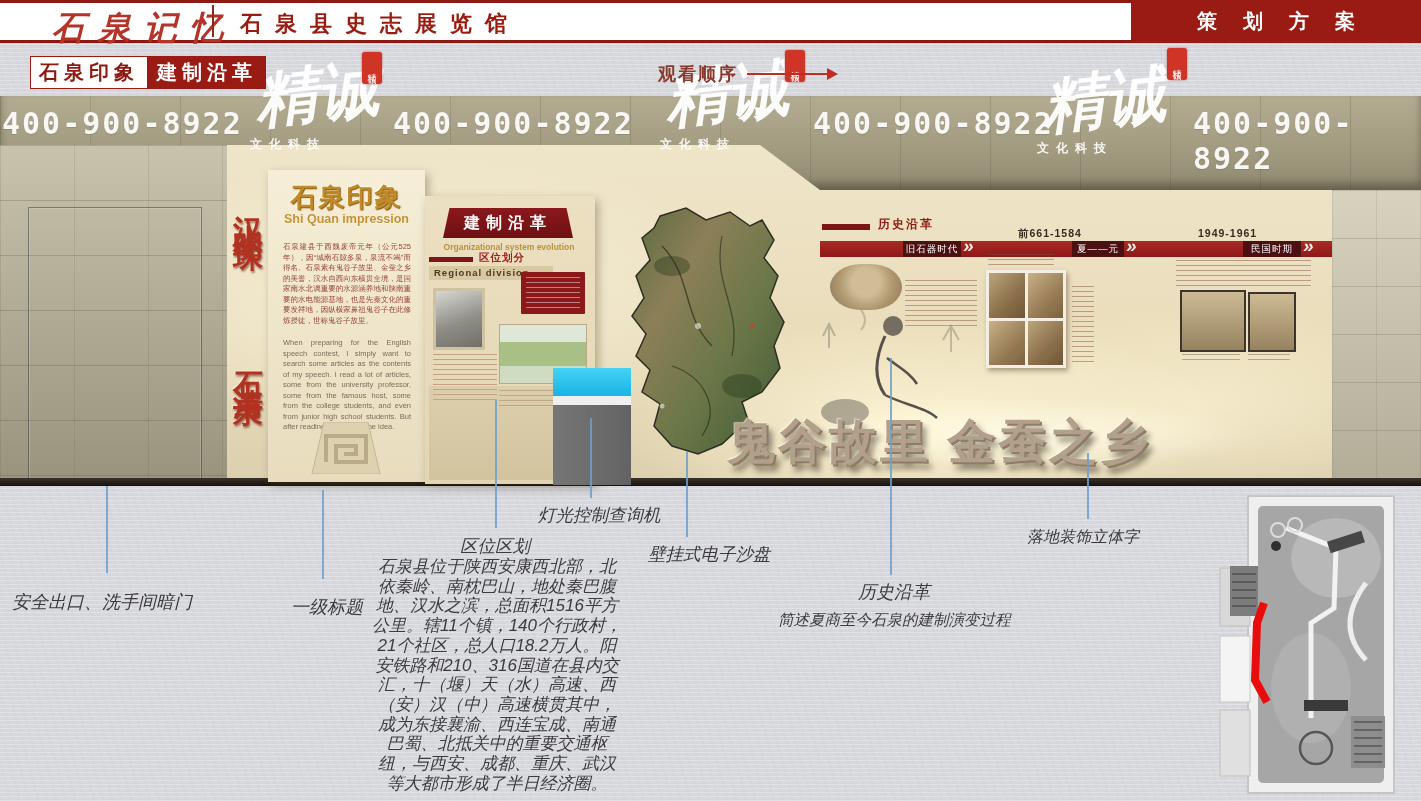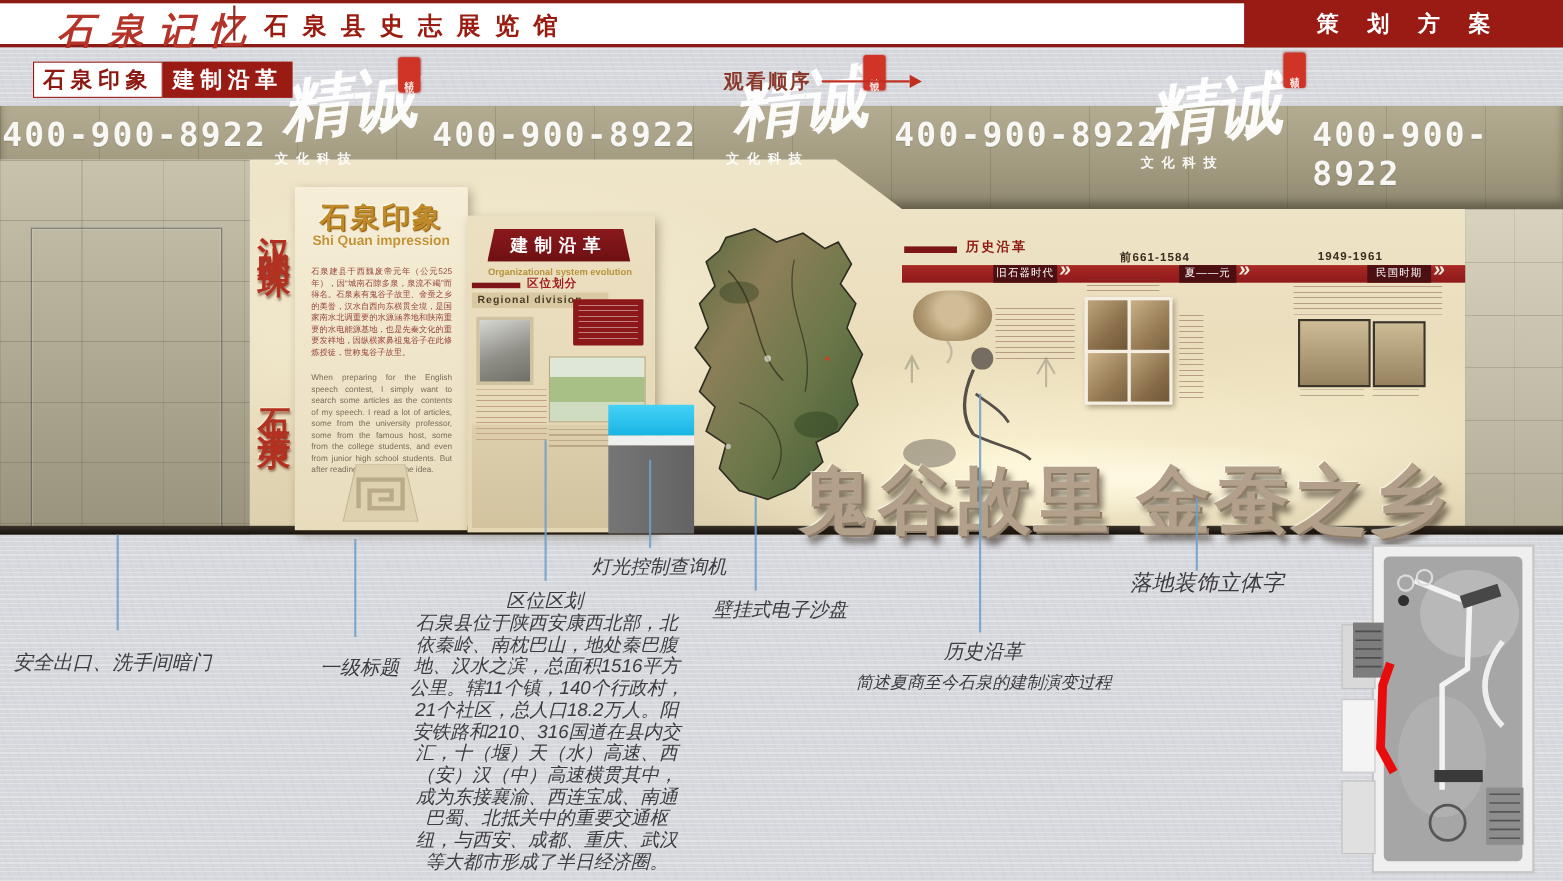--- a/index.html
+++ b/index.html
@@ -91,21 +91,21 @@
   .kiosk-screen{left:553px;top:272px;width:78px;height:28px;background:linear-gradient(180deg,#45d2f5,#18b4e4);z-index:3;}
   .kiosk-bezel{left:553px;top:300px;width:78px;height:9px;background:#eef0f0;z-index:3;}
   .kiosk-body{left:553px;top:309px;width:78px;height:80px;background:linear-gradient(90deg,#767676,#636363);z-index:3;}
   .hist-bar{left:822px;top:128px;width:48px;height:6px;background:#7c1418;z-index:3;}
   .hist-label{left:878px;top:120px;font-size:12px;font-weight:bold;color:#8e1b14;letter-spacing:2px;z-index:3;}
   .tband{left:820px;top:145px;width:512px;height:16px;background:linear-gradient(180deg,#a82a24,#8e181a);z-index:3;}
   .era{top:145px;height:16px;background:#4c0f12;color:#fff;font-size:9.5px;letter-spacing:1px;line-height:16px;
        text-align:center;z-index:4;}
   .chev{top:139px;color:#f2ece0;font-size:19px;font-weight:bold;z-index:4;font-style:italic;}
   .tdate{top:131px;font-size:10.5px;font-weight:bold;color:#3c2c20;z-index:4;letter-spacing:1px;margin-left:20px;}
-  .letters{left:727px;top:314px;font-size:68px;font-weight:bold;color:#b2a08b;letter-spacing:3px;z-index:3;
+  .letters{left:727px;top:314px;font-size:48px;font-weight:bold;color:#b2a08b;letter-spacing:3px;z-index:3;
      text-shadow:2px 2px 0 #8d7c68,5px 7px 6px rgba(30,18,8,.55),-1px -1px 1px rgba(255,252,240,.7);
      white-space:nowrap;}
   .glow{left:690px;top:288px;width:680px;height:100px;z-index:2;
      background:radial-gradient(50% 50% at 50% 50%, rgba(255,250,228,.95), rgba(255,250,228,0) 70%);}
   
   .lead{width:2px;background:#6f9fca;opacity:.85;z-index:8;}
   .note{color:#3b3b40;z-index:9;font-style:italic;}
   
   .photo-bw{background:linear-gradient(160deg,#d8d8d2,#8f8f88 55%,#6f6f68);border:3px solid #cfc2a2;}
   .painting{background:linear-gradient(180deg,#dfe8d8 0 30%,#a8bf86 30% 70%,#cfdcc2 70%);border:1px solid #b9a986;}
@@ -266,21 +266,21 @@
   <div class="abs lead" style="left:1087px;top:453px;height:66px;"></div>
 
   <div class="abs note" style="left:12px;top:590px;font-size:18px;">安全出口、洗手间暗门</div>
   <div class="abs note" style="left:291px;top:595px;font-size:18px;">一级标题</div>
   <div class="abs note" style="left:370px;top:534px;width:250px;text-align:center;font-size:17.5px;">区位区划</div>
   <div class="abs note" style="left:372px;top:557px;width:250px;text-align:center;font-size:17px;line-height:19.7px;">石泉县位于陕西安康西北部，北依秦岭、南枕巴山，地处秦巴腹地、汉水之滨，总面积1516平方公里。辖11个镇，140个行政村，21个社区，总人口18.2万人。阳安铁路和210、316国道在县内交汇，十（堰）天（水）高速、西（安）汉（中）高速横贯其中，成为东接襄渝、西连宝成、南通巴蜀、北抵关中的重要交通枢纽，与西安、成都、重庆、武汉等大都市形成了半日经济圈。</div>
   <div class="abs note" style="left:538px;top:503px;font-size:17.5px;">灯光控制查询机</div>
   <div class="abs note" style="left:648px;top:542px;font-size:17.5px;">壁挂式电子沙盘</div>
   <div class="abs note" style="left:858px;top:580px;font-size:18px;">历史沿革</div>
   <div class="abs note" style="left:778px;top:610px;font-size:15.5px;">简述夏商至今石泉的建制演变过程</div>
-  <div class="abs note" style="left:1027px;top:516px;font-size:20px;">落地装饰立体字</div>
+  <div class="abs note" style="left:1027px;top:527px;font-size:16px;">落地装饰立体字</div>
 
   <svg class="abs" style="left:1216px;top:488px;z-index:5;" width="205" height="313" viewBox="0 0 205 313">
     <rect x="32" y="8" width="146" height="297" fill="#efefef" stroke="#c6c6c6" stroke-width="2"></rect>
     <rect x="4" y="80" width="30" height="58" fill="#d9d9d9" stroke="#c0c0c0"></rect>
     <rect x="4" y="148" width="30" height="66" fill="#f4f4f4" stroke="#c8c8c8"></rect>
     <rect x="4" y="222" width="30" height="66" fill="#e0e0e0" stroke="#c0c0c0"></rect>
     <rect x="42" y="18" width="126" height="277" rx="5" fill="#a6a6a6"></rect>
     <ellipse cx="120" cy="70" rx="45" ry="40" fill="#bdbdbd" opacity=".8"></ellipse>
     <ellipse cx="95" cy="200" rx="40" ry="55" fill="#b5b5b5" opacity=".7"></ellipse>
     <path d="M70,40 L120,60 L118,120 L95,135 L95,230" fill="none" stroke="#f2f2f2" stroke-width="5"></path>

